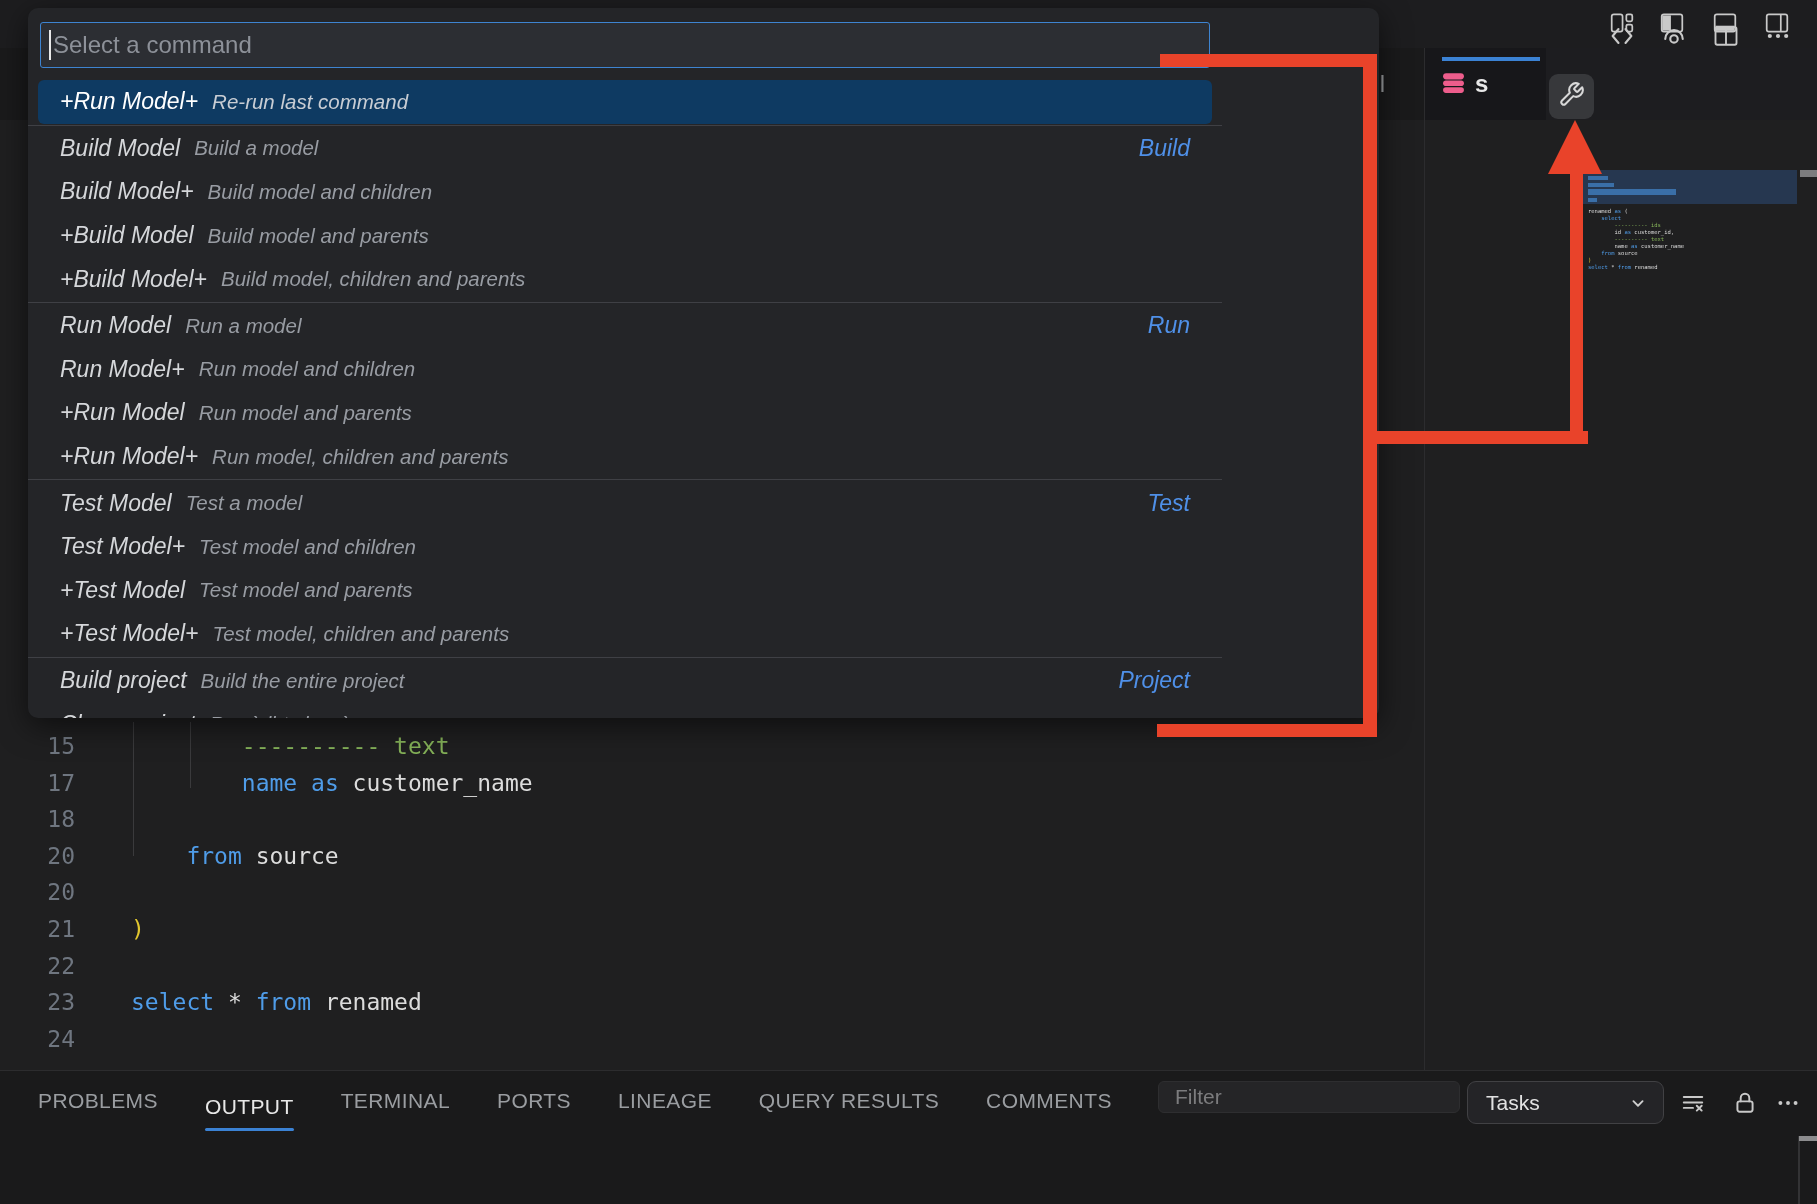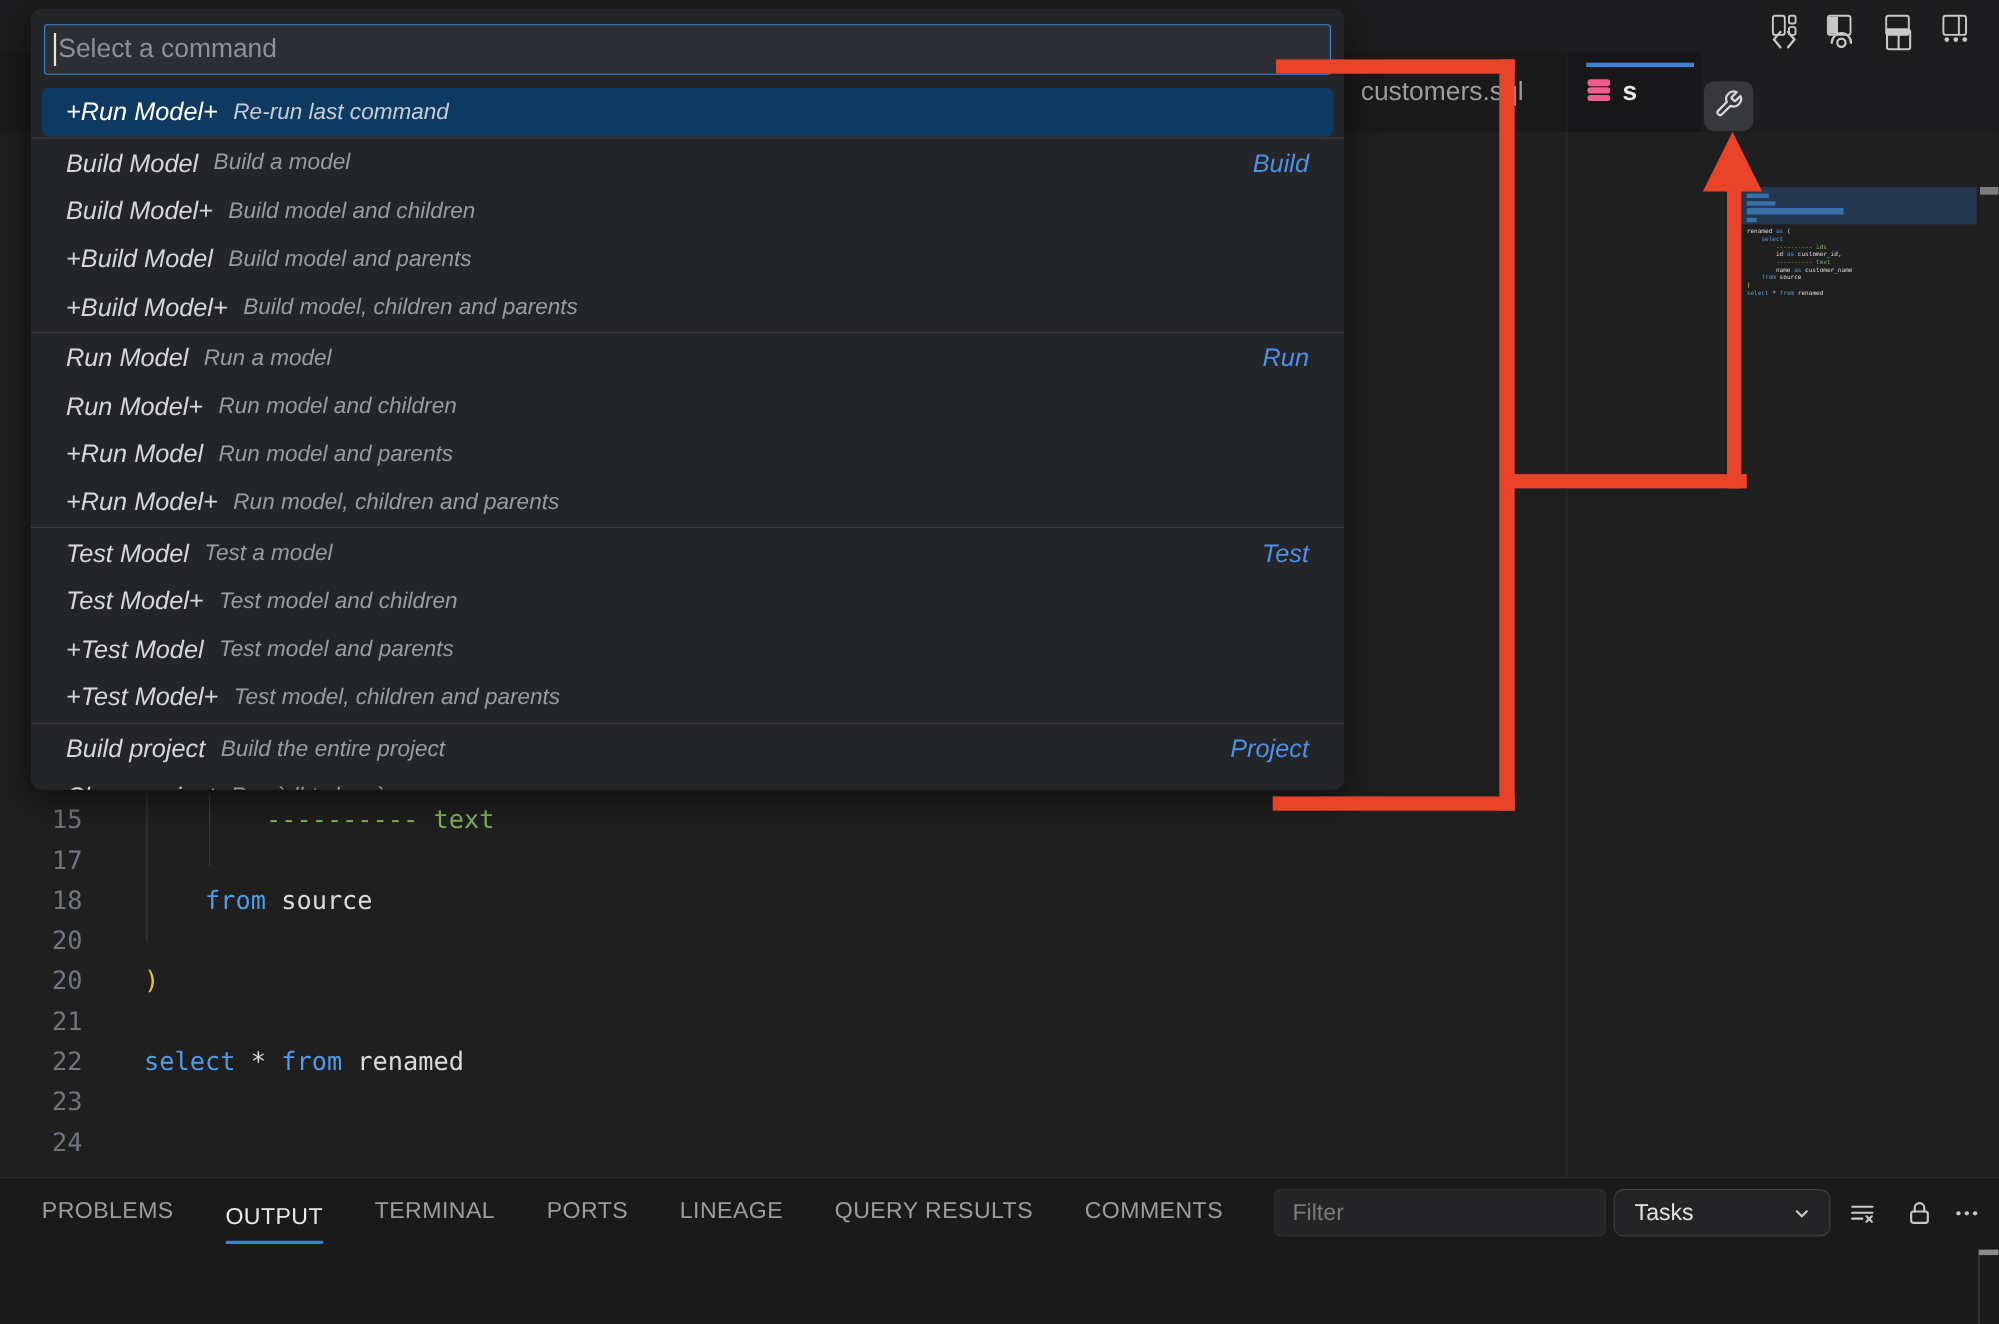--- a/index.html
+++ b/index.html
@@ -58,33 +58,33 @@
   #mini-code{position:absolute;left:5px;top:40px;}
   .mline{height:7px;line-height:7px;font-family:"DejaVu Sans Mono",monospace;font-size:5.5px;white-space:pre;color:#b9bec4;}
   #editor-scrollthumb{left:1800px;top:170px;width:17px;height:7px;background:#7d7d7f;}
 
   
   #panel-tabs{left:38px;top:1070px;height:62px;display:flex;align-items:center;gap:47px;}
   .ptab{position:relative;height:62px;display:flex;align-items:center;
     font-size:21px;letter-spacing:.4px;color:#9a9da1;}
   .ptab.active{color:#e8e8e8;margin-top:12px;}
   .ptab.active::after{content:"";position:absolute;left:0;right:0;bottom:7px;height:3px;background:var(--accent);border-radius:2px;}
-  #filter-box{left:1158px;top:1081px;width:302px;height:43px;background:#252527;border:1px solid #2e2e30;
+  #filter-box{left:1158px;top:1081px;width:302px;height:32px;background:#252527;border:1px solid #2e2e30;
     border-radius:6px;display:flex;align-items:center;padding-left:16px;color:#7c7c7e;font-size:21px;}
   #tasks-select{left:1467px;top:1081px;width:197px;height:43px;background:#242427;border:1px solid #414144;
     border-radius:9px;display:flex;align-items:center;justify-content:space-between;
     padding:0 14px 0 18px;color:#e2e2e2;font-size:21px;}
   #tasks-select svg{width:22px;height:22px;color:#cfcfcf;}
   .pnl-ico{top:1090px;width:26px;height:26px;color:#c9c9c9;}
   .pnl-ico svg{width:26px;height:26px;display:block;}
   #panel-scroll-line{left:1798px;top:1136px;width:2px;height:68px;background:#333335;}
   #panel-scrollthumb{left:1799px;top:1136px;width:18px;height:5px;background:#8c8c8e;}
 
   
-  #palette{left:28px;top:8px;width:1194px;height:710px;background:#242528;border-radius:10px;
+  #palette{left:28px;top:8px;width:1351px;height:710px;background:#242528;border-radius:10px;
     box-shadow:0 8px 30px rgba(0,0,0,.55);overflow:hidden;z-index:40;}
   #palette-input{position:absolute;left:12px;top:14px;width:1170px;height:46px;background:#2c2e33;
     border:1.5px solid #3e84d1;border-radius:3px;display:flex;align-items:center;padding-left:8px;}
   #caret{width:2px;height:30px;background:#e8e8e8;margin-right:2px;}
   #palette-placeholder{color:#8d9199;font-size:24px;}
   #palette-list{position:absolute;left:10px;top:72px;width:1174px;font-style:italic;}
   .prow{height:43.6px;border-radius:6px;display:flex;align-items:center;padding:0 22px;}
   .prow.sel{background:var(--sel-bg);}
   .plabel{color:#d5d7da;font-size:23px;white-space:pre;}
   .prow.sel .plabel{color:#fff;}
@@ -186,20 +186,21 @@
     <div class="gline">18</div>
     <div class="gline">20</div>
     <div class="gline">20</div>
     <div class="gline">21</div>
     <div class="gline">22</div>
     <div class="gline">23</div>
     <div class="gline">24</div>
   </div>
 <div class="abs" id="code">
     <div class="cline"><span class="tok-plain">        </span><span class="tok-comment">---------- text</span></div>
+    <div class="cline"><span class="tok-plain">        </span><span class="tok-kw">name</span><span class="tok-plain"> </span><span class="tok-kw">as</span><span class="tok-plain"> customer_name</span></div>
     <div class="cline"></div>
     <div class="cline"><span class="tok-plain">    </span><span class="tok-kw">from</span><span class="tok-plain"> source</span></div>
     <div class="cline"></div>
     <div class="cline"><span class="tok-paren">)</span></div>
     <div class="cline"></div>
     <div class="cline"><span class="tok-kw">select</span><span class="tok-plain"> * </span><span class="tok-kw">from</span><span class="tok-plain"> renamed</span></div>
     <div class="cline"></div>
   </div>
 <div class="abs guide" style="left:133px;top:722px;height:134px"></div>
 <div class="abs guide" style="left:190px;top:722px;height:66px"></div>

